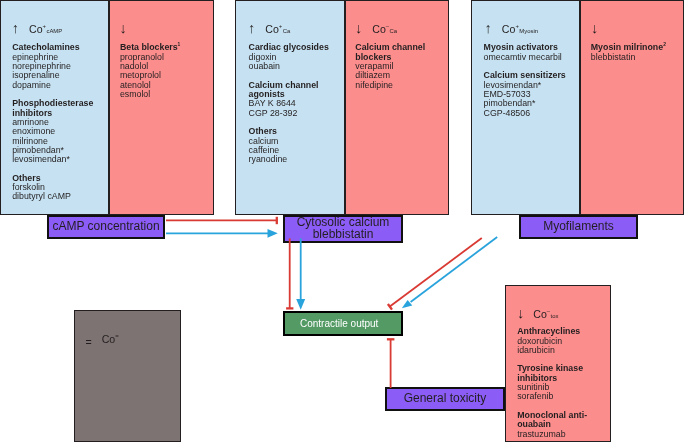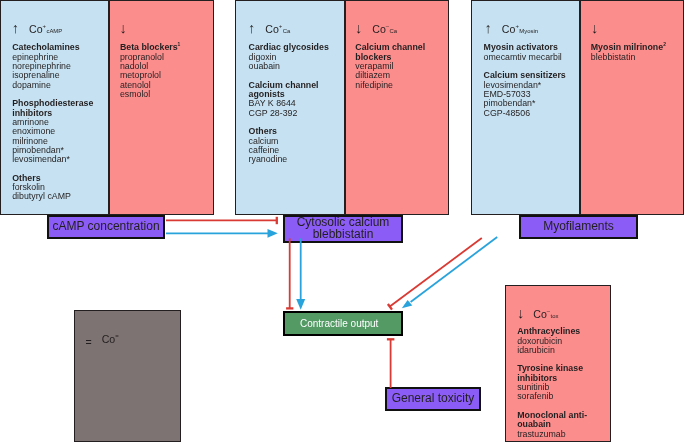--- a/index.html
+++ b/index.html
@@ -137,21 +137,21 @@
 <div class="box" style="left:283px;top:215px;width:120px;height:28px;">
 <div>Cytosolic calcium</div>
 <div>blebbistatin</div>
 </div>
 <div class="box" style="left:519px;top:215px;width:119px;height:24px;">
 <div>Myofilaments</div>
 </div>
 <div class="box greenbox" style="left:283px;top:311px;width:120px;height:25px;">
 <div>Contractile output</div>
 </div>
-<div class="box" style="left:385px;top:387px;width:96px;height:24px;">
+<div class="box" style="left:385px;top:387px;width:120px;height:24px;">
 <div>General toxicity</div>
 </div>
 
 <svg class="ov" viewBox="0 0 685 443">
   <g fill="none" stroke-linecap="butt">
     <path d="M166 220.4 H276.6" stroke="#d93a33" stroke-width="1.8"></path>
     <path d="M276.8 216.8 V224.2" stroke="#d93a33" stroke-width="2.3"></path>
     <path d="M166 233.3 H269" stroke="#29a3dc" stroke-width="1.8"></path>
     <polygon points="277.8,233.3 267.5,228.9 267.5,237.7" fill="#29a3dc"></polygon>
 

